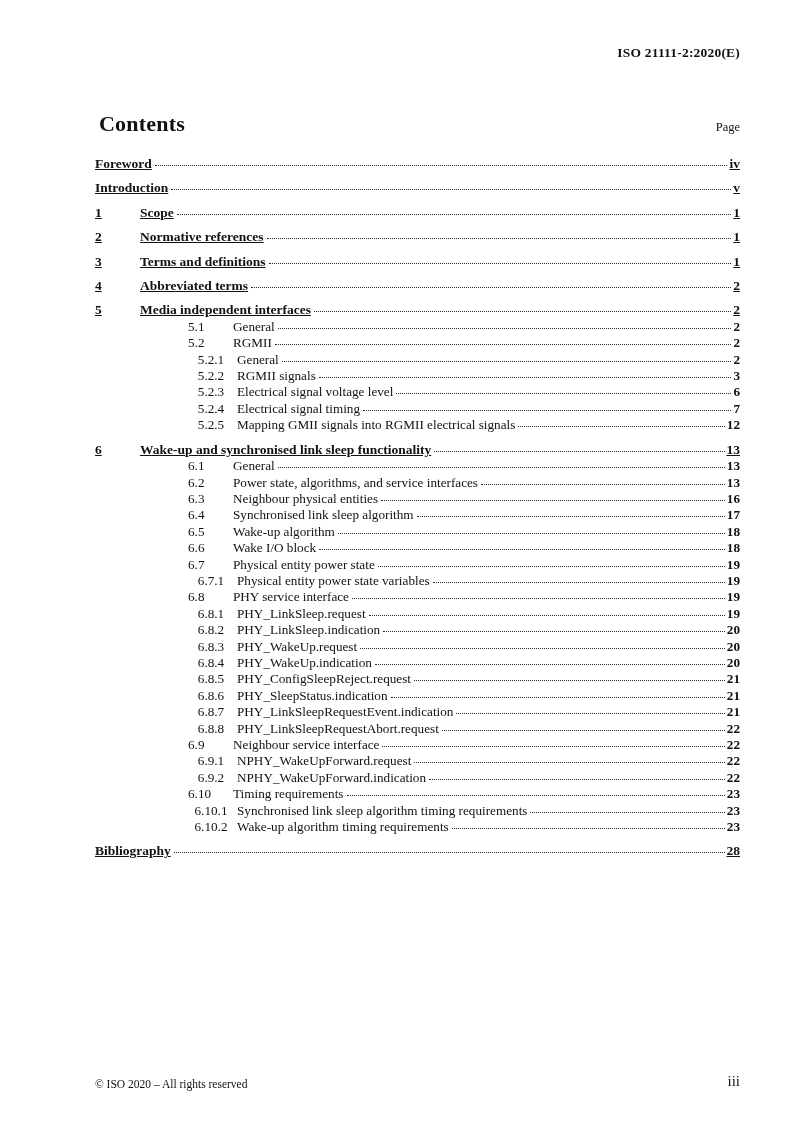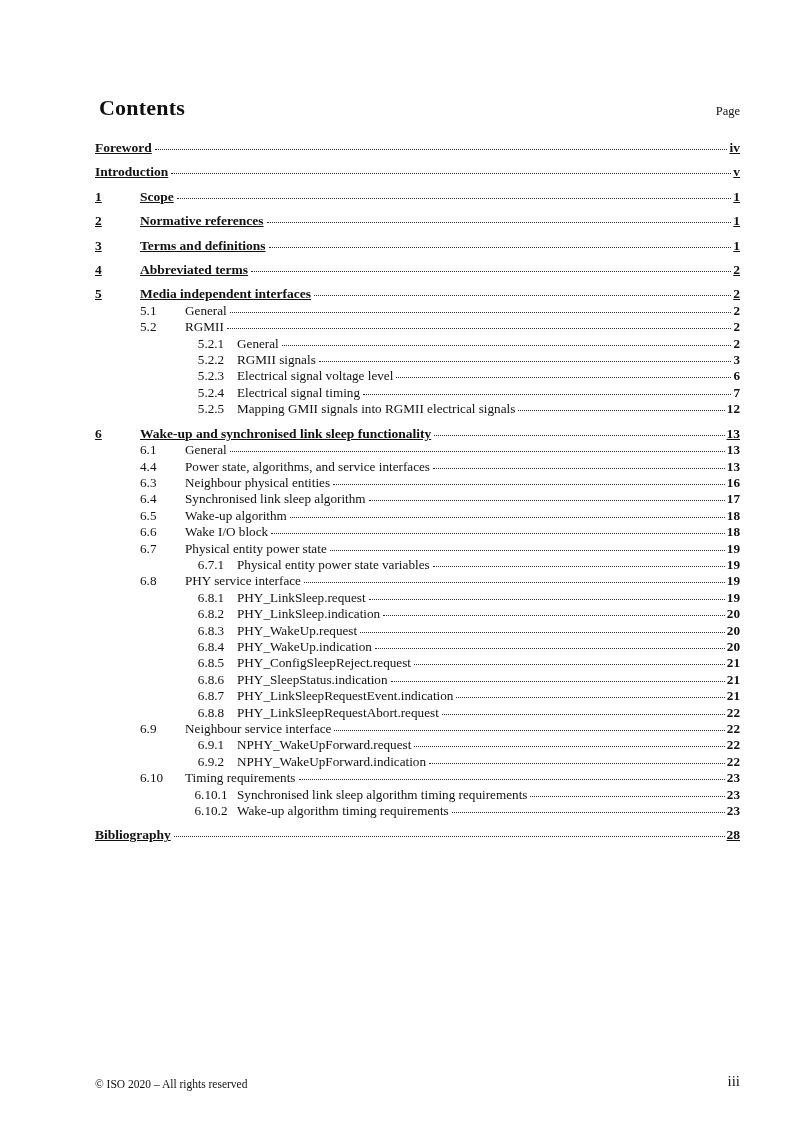--- a/index.html
+++ b/index.html
@@ -50,21 +50,21 @@
     font-size: 13.5px;
     margin-top: 8px;
     text-decoration: underline;
   }
   .toc-row .num {
     flex: 0 0 auto;
     white-space: nowrap;
   }
   .level-1 .num { width: 45px; }
   .level-2 { padding-left: 45px; }
-  .level-2 .num { width: 45px; }
+  .level-2 .num { width: 45px; margin-left: 48px; }
   .level-3 { padding-left: 90px; text-align: center; }
   .level-3 .num { width: 52px; }
   .toc-row .label {
     flex: 0 1 auto;
     white-space: nowrap;
   }
   .toc-row .dots {
     flex: 1 1 auto;
     min-width: 8px;
     border-bottom: 1.6px dotted #2a2a2a;
@@ -86,20 +86,21 @@
     align-items: flex-end;
     font-size: 11.5px;
   }
   .footer .pg-num { font-size: 15px; }
 </style>
 </head>
 <body>
 
 <div class="page">
 
+  <div class="doc-header">ISO 21111-2:2020(E)</div>
 
   <div class="toc-header">
     <h1 class="toc-title">Contents</h1>
     <span class="page-col-label">Page</span>
   </div>
 
   <div class="toc" id="toc">
       <div class="toc-row level-0 bold">
 
     <span class="label">Foreword</span>
@@ -190,21 +191,21 @@
     <span class="dots"></span>
     <span class="pg">13</span>
   </div>
       <div class="toc-row level-2">
     <span class="num">6.1</span>
     <span class="label">General</span>
     <span class="dots"></span>
     <span class="pg">13</span>
   </div>
       <div class="toc-row level-2">
-    <span class="num">4.4</span>
+    <span class="num">6.2</span>
     <span class="label">Power state, algorithms, and service interfaces</span>
     <span class="dots"></span>
     <span class="pg">13</span>
   </div>
       <div class="toc-row level-2">
     <span class="num">6.3</span>
     <span class="label">Neighbour physical entities</span>
     <span class="dots"></span>
     <span class="pg">16</span>
   </div>

